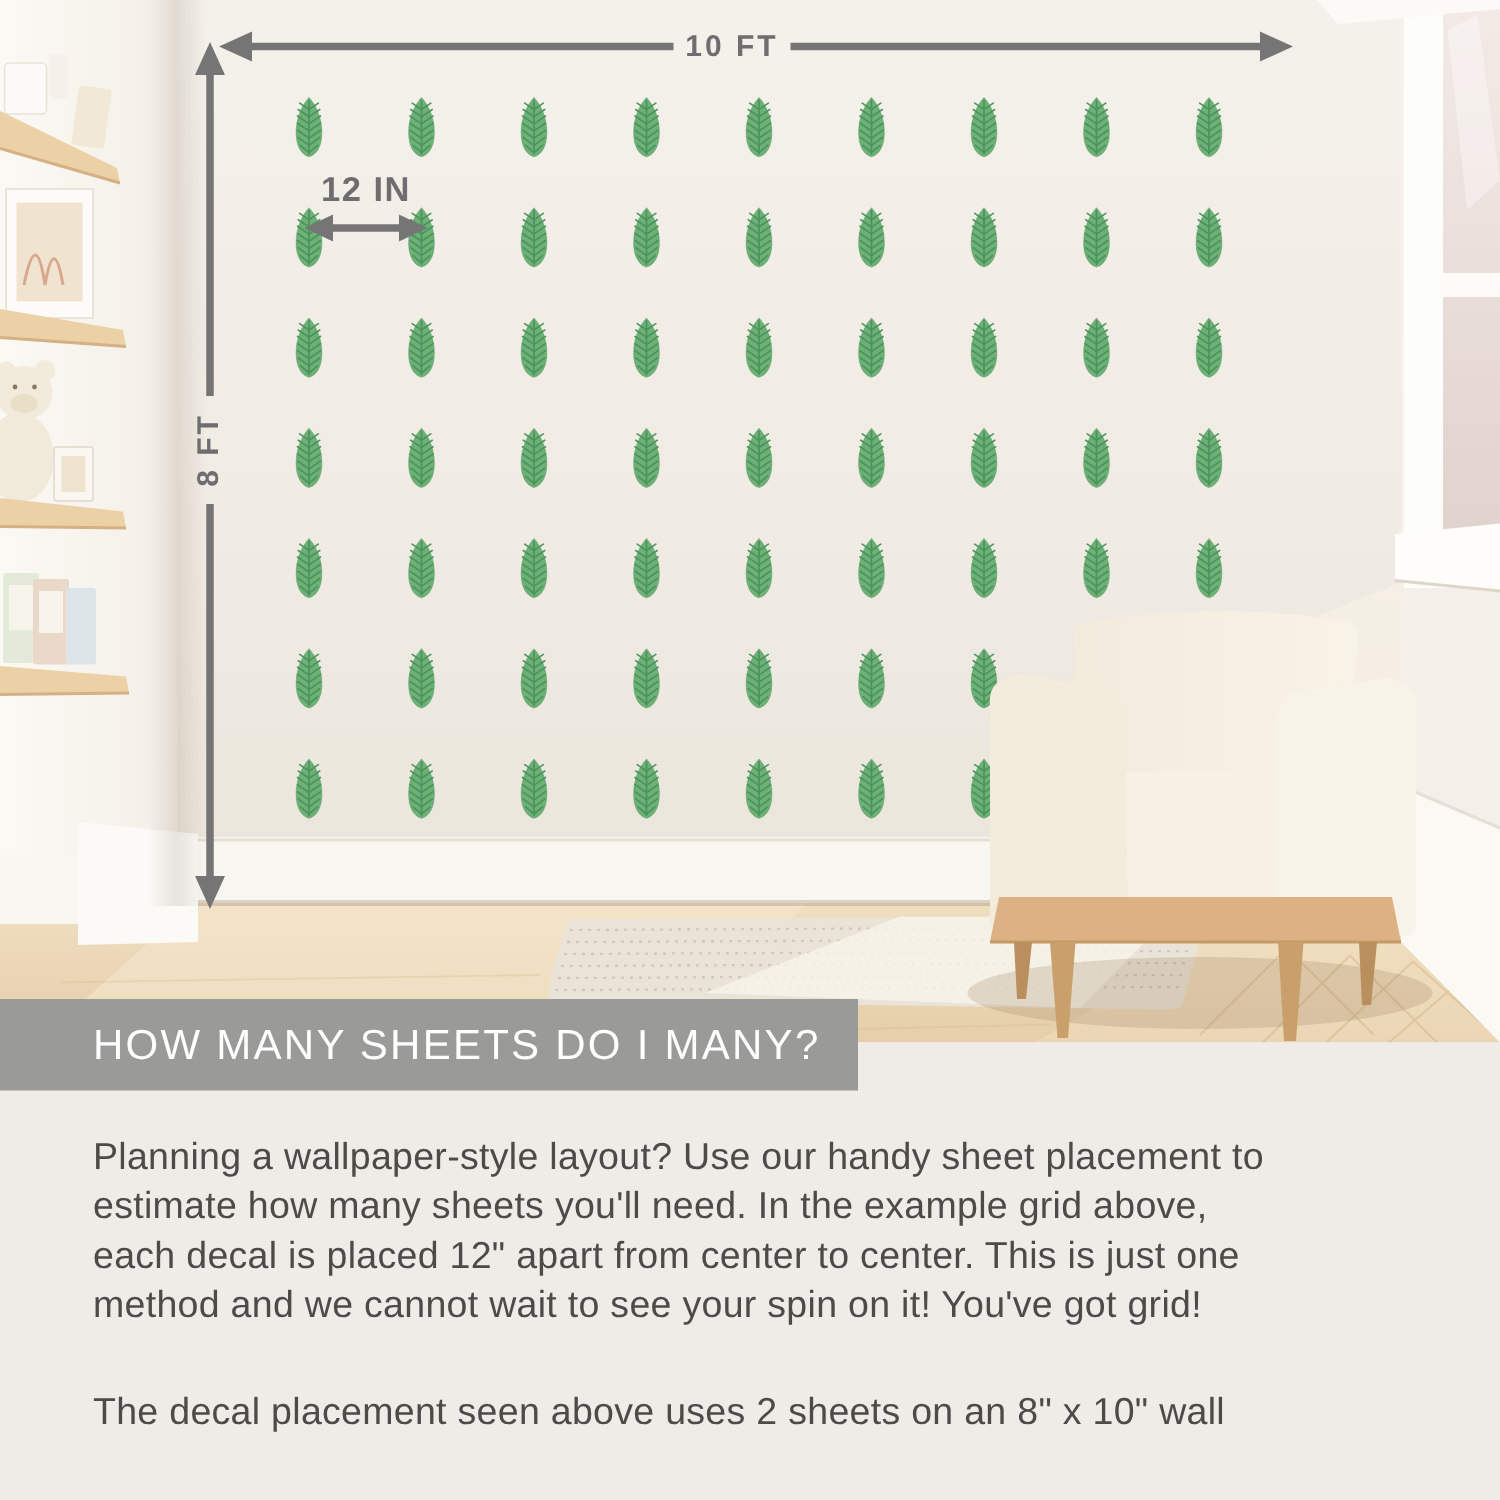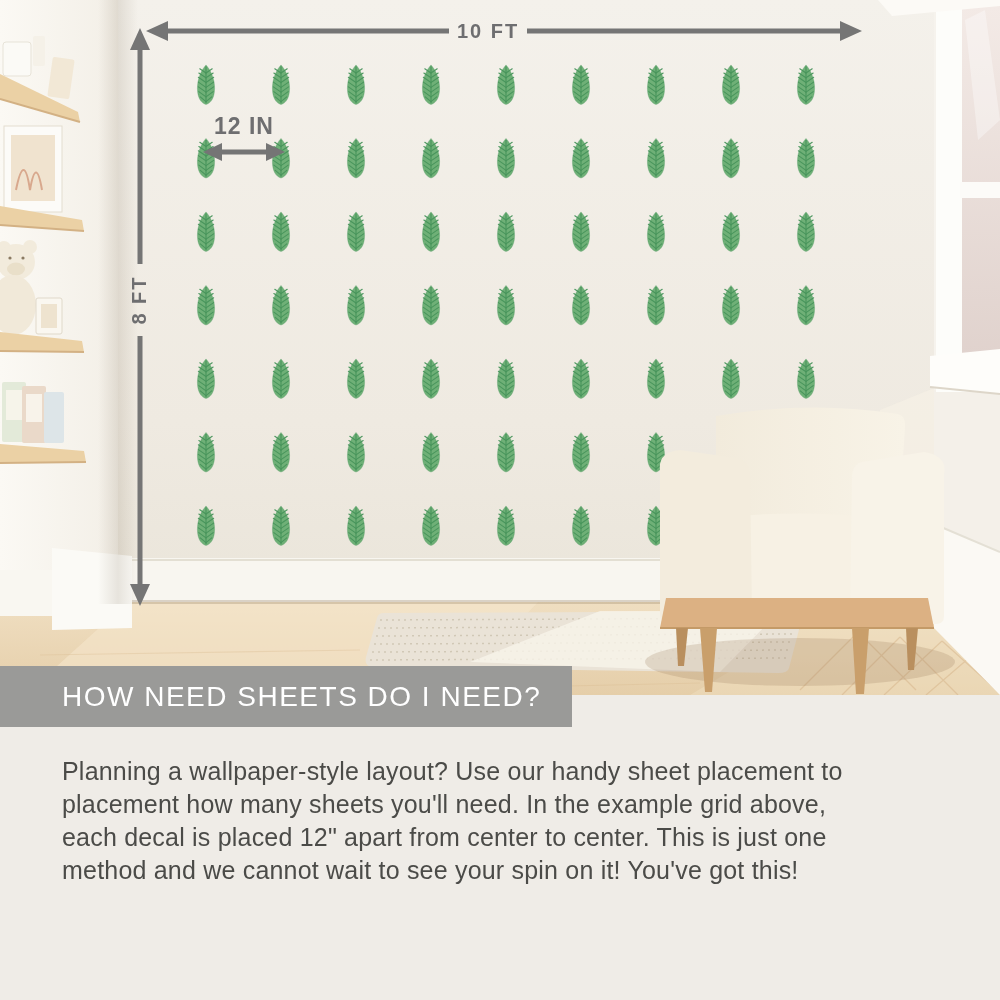--- a/index.html
+++ b/index.html
@@ -299,23 +299,26 @@
     </svg>
 
     <div class="dim-label width-label">10 FT</div>
     <div class="dim-label height-label">8 FT</div>
     <div class="dim-label spacing-label">12 IN</div>
   </div>
 
   <div class="content">
     <div class="para1">
       <div class="body-line">Planning a wallpaper-style layout? Use our handy sheet placement to</div>
-      <div class="body-line">placement how many sheets you'll need. In the example grid above,</div>
+      <div class="body-line">estimate how many sheets you'll need. In the example grid above,</div>
       <div class="body-line">each decal is placed 12" apart from center to center. This is just one</div>
-      <div class="body-line">method and we cannot wait to see your spin on it! You've got this!</div>
+      <div class="body-line">method and we cannot wait to see your spin on it! You've got grid!</div>
+    </div>
+    <div class="para2">
+      <div class="body-line">The decal placement seen above uses 2 sheets on an 8" x 10" wall</div>
     </div>
   </div>
 
   <div class="banner">
-    <span class="banner-title">HOW NEED SHEETS DO I NEED?</span>
+    <span class="banner-title">HOW MANY SHEETS DO I MANY?</span>
   </div>
 
 </div>
 
 </body></html>

